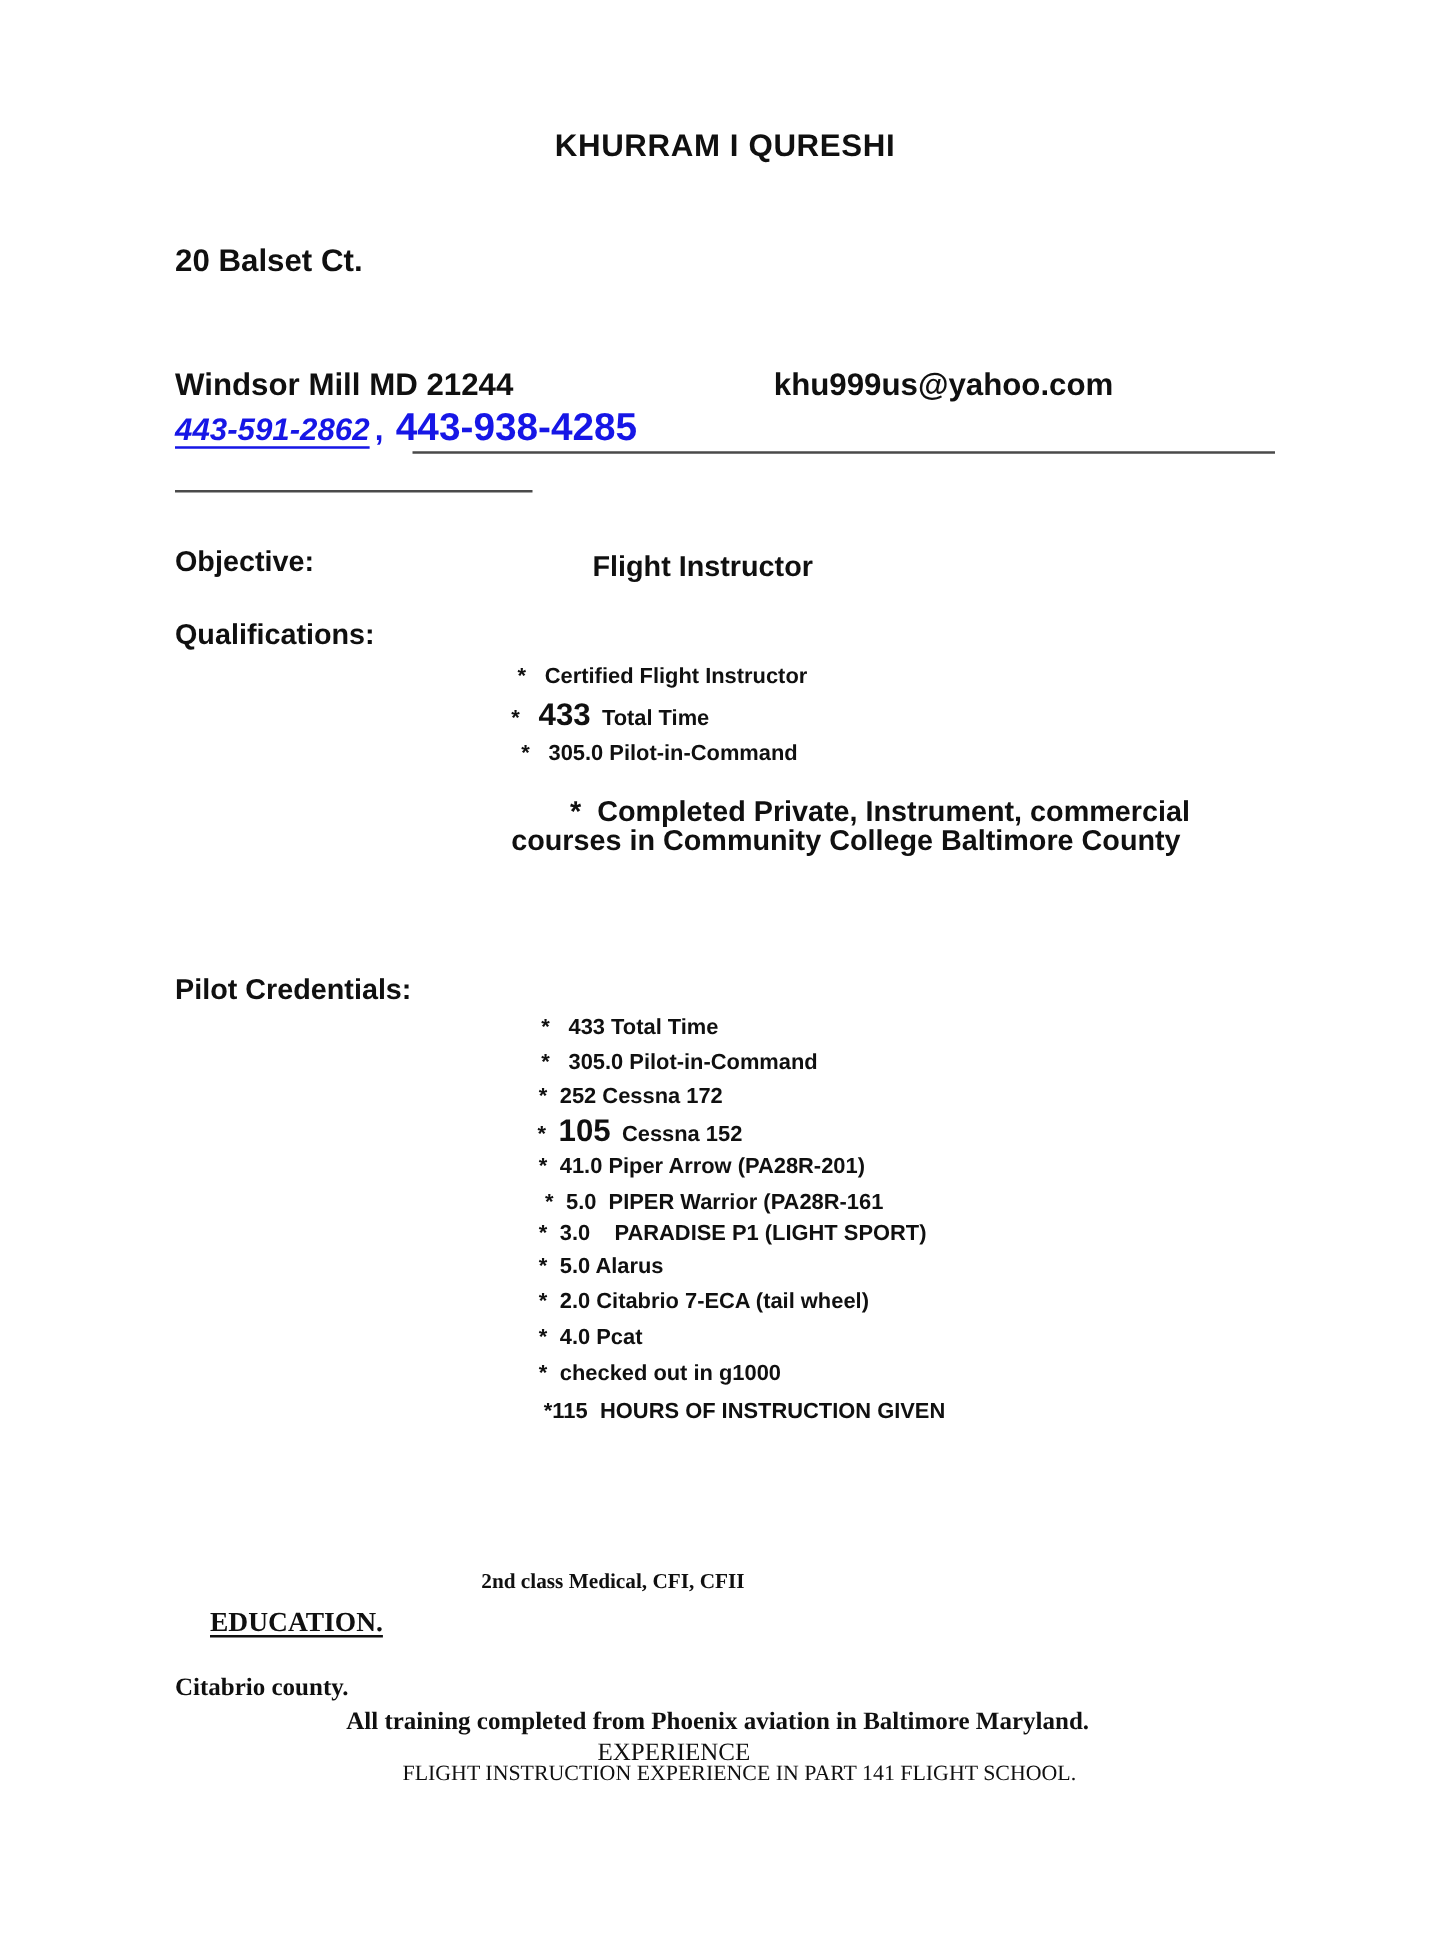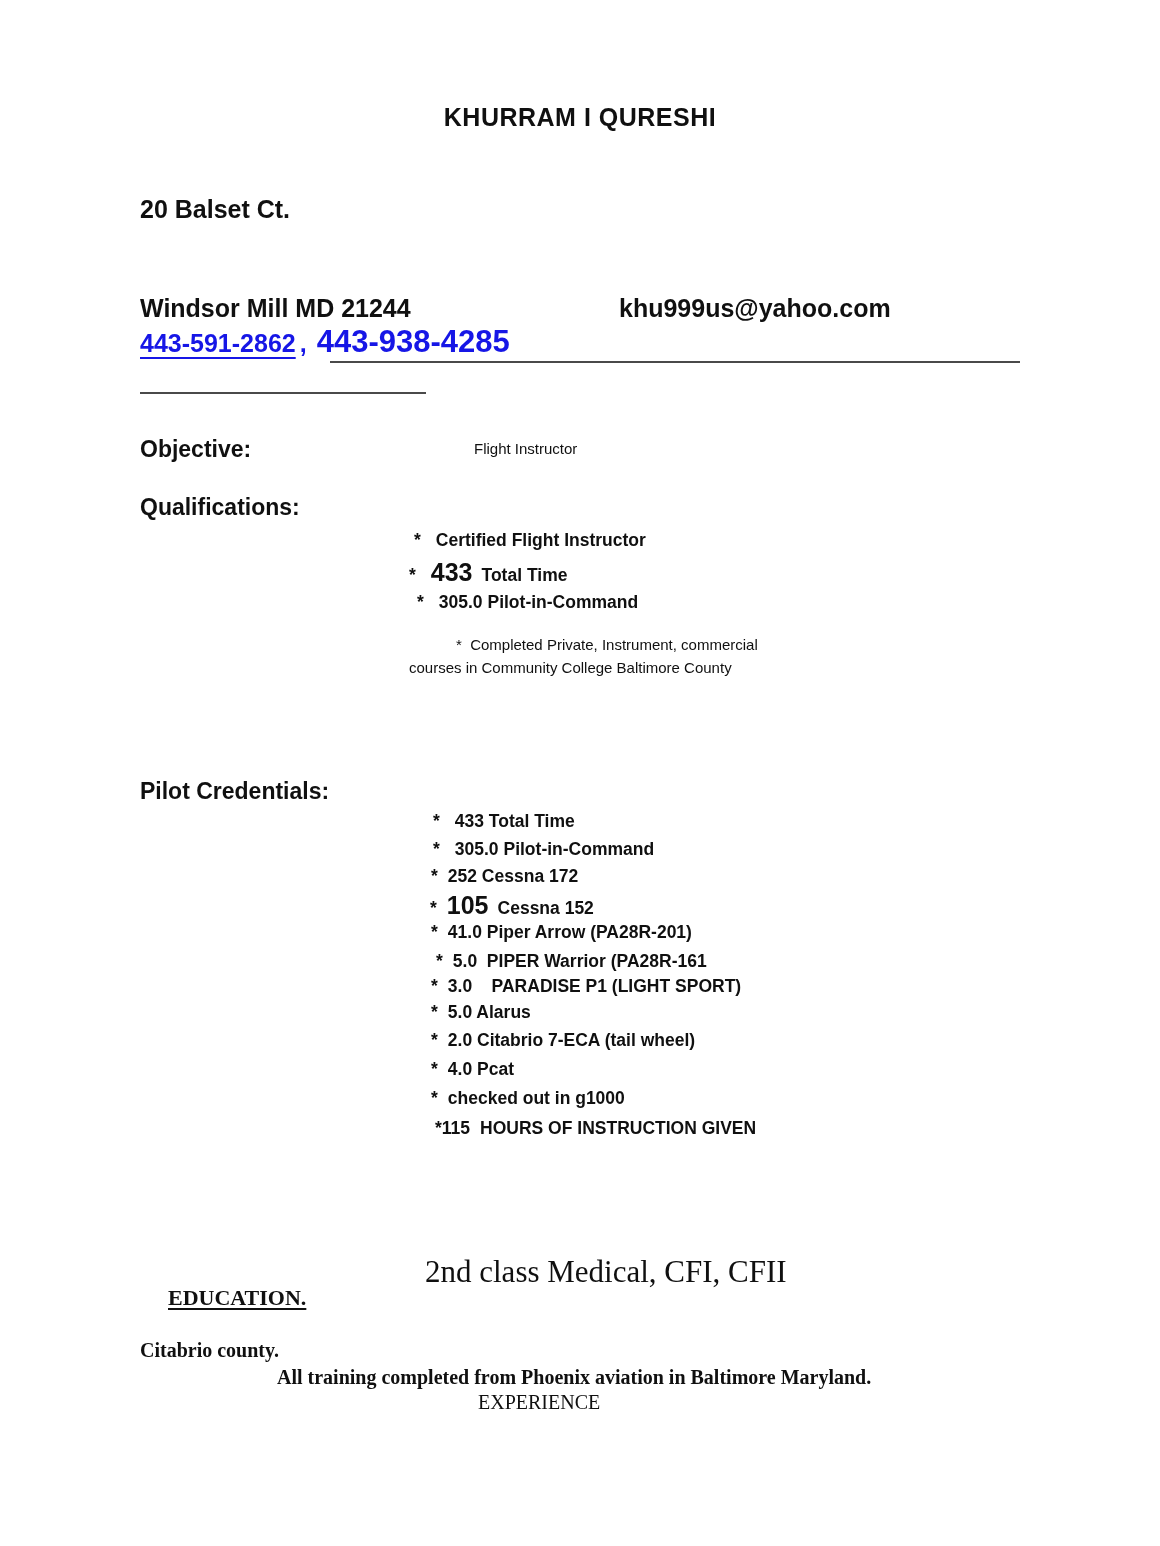--- a/index.html
+++ b/index.html
@@ -32,20 +32,21 @@
     position: absolute; left: 140px; top: 326px;
     display: flex; align-items: baseline;
     line-height: 1;
   }
   .phone1 {
     color: var(--link-blue);
     font-size: 25px; font-weight: 700;
     text-decoration: underline;
     text-decoration-thickness: 2px;
     text-underline-offset: 5px;
+    font-style: italic;
   }
   .phone-sep {
     color: var(--link-blue);
     font-size: 25px; font-weight: 700;
     margin: 0 10px 0 4px;
   }
   .phone2 {
     color: var(--link-blue);
     font-size: 31px; font-weight: 700;
     text-decoration: none;
@@ -66,25 +67,25 @@
   .row {
     position: absolute;
     display: flex; align-items: baseline;
     line-height: 1; white-space: pre;
     font-weight: 700; font-size: 17.5px;
   }
   .bullet { margin-right: 10px; }
   .g2 .bullet { margin-right: 15px; }
   .big { font-size: 25px; margin-right: 9px; }
   .big:empty { display: none; }
-  .note { font-weight: 400; font-size: 15px; }
+  .note { font-weight: 700; font-size: 23px; }
 
   
   .serif  { font-family: "Liberation Serif", serif; }
-  .medical { left: 385px; top: 1256px; font-size: 31px; font-weight: 400; margin-left: 40px; }
+  .medical { left: 385px; top: 1256px; font-size: 17px; font-weight: 700; }
   .edu-head {
     left: 132px; top: 1286px; font-size: 22px; font-weight: 700;
     text-decoration: underline;
     text-decoration-thickness: 2px;
     text-underline-offset: 3px;
     margin-left: 36px;
   }
   .edu-body { font-size: 20px; font-weight: 700; }
   .exp-head { left: 478px; top: 1392px; font-size: 20px; }
   .exp-line { left: 322px; top: 1409px; font-size: 17.5px; }
@@ -163,14 +164,15 @@
   </div>
   <div class="row" style="left:435px;top:1120px">
     <span class="bullet">*115</span><span class="txt">HOURS OF INSTRUCTION GIVEN</span>
   </div>
 
   <div class="t serif medical">2nd class Medical, CFI, CFII</div>
   <div class="t serif edu-head">EDUCATION.</div>
   <div class="t serif edu-body" style="left:140px;top:1340px">Citabrio county.</div>
   <div class="t serif edu-body" style="left:277px;top:1367px">All training completed from Phoenix aviation in Baltimore Maryland.</div>
   <div class="t serif exp-head">EXPERIENCE</div>
+  <div class="t serif exp-line">FLIGHT INSTRUCTION EXPERIENCE IN PART 141 FLIGHT SCHOOL.</div>
 
 </div>
 
 </body></html>

